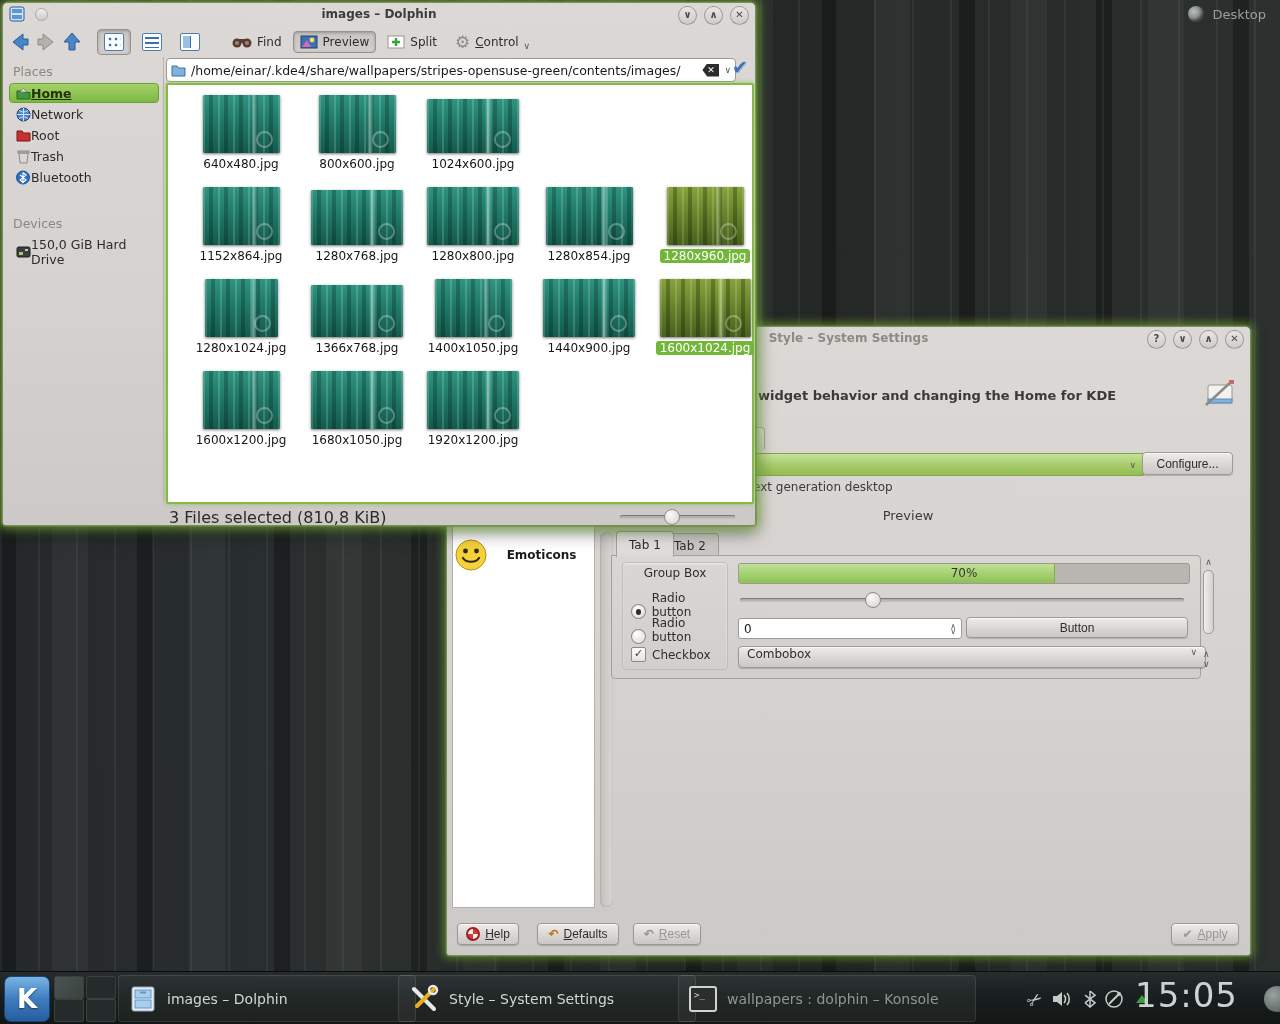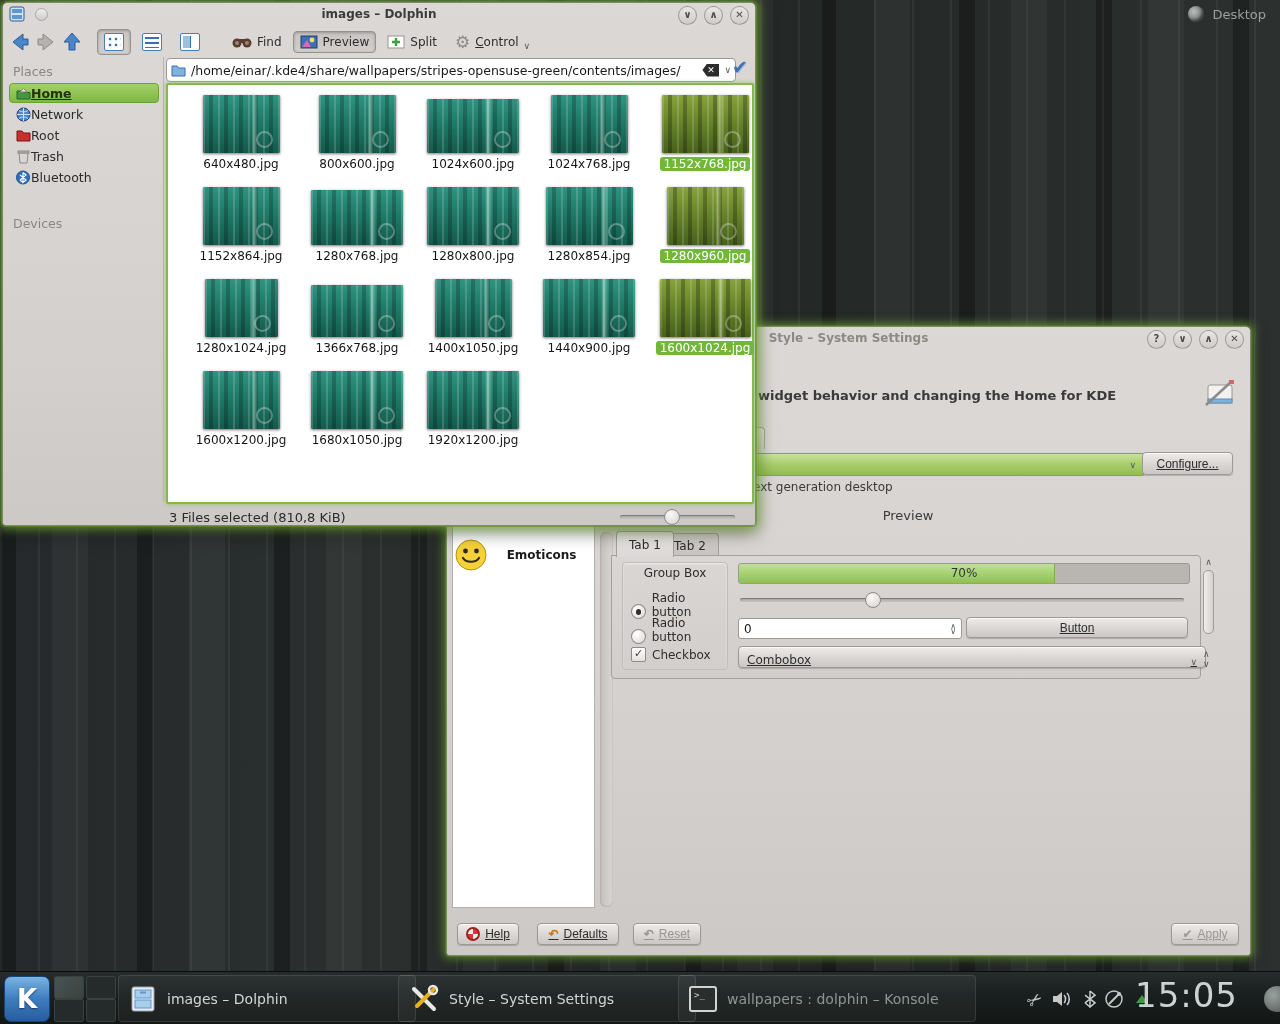--- a/index.html
+++ b/index.html
@@ -20,21 +20,21 @@
   .titlebar{position:absolute;left:0;top:0;right:0;height:22px;display:flex;align-items:center;padding:0 6px;}
   .title{position:absolute;left:0;right:0;text-align:center;font-weight:bold;font-size:12px;color:#3c3c3c;}
   .title.inactive{color:#8d8984;}
   .winbtns{position:absolute;right:6px;top:3px;display:flex;gap:7px;}
   .wbtn{width:17px;height:17px;border:1px solid rgba(0,0,0,.28);border-radius:50%;
         background:linear-gradient(180deg,#e9e6e3,#cfcbc8);color:#4c4c4c;font-size:10px;line-height:15px;text-align:center;font-weight:bold;}
   .btn{display:inline-flex;align-items:center;justify-content:center;gap:5px;
        border:1px solid #9d9995;border-radius:4px;
        background:linear-gradient(180deg,#eeebe8 0%,#d8d4d1 60%,#cbc7c4 100%);
        box-shadow:inset 0 1px 0 rgba(255,255,255,.7),0 1px 1px rgba(0,0,0,.18);
-       color:#2e2e2e;font-size:12px;text-decoration:underline;}
+       color:#2e2e2e;font-size:12px;}
   .btn.disabled{color:#9a9692;}
   .accel::first-letter{text-decoration:underline;}
   .chev{font-size:9px;color:#555;}
   
   #dolphin{left:2px;top:2px;width:752px;height:522px;}
   #d-toolbar{position:absolute;left:0;top:23px;right:0;height:31px;display:flex;align-items:center;padding:0 6px;gap:4px;}
   .tbtn{display:flex;align-items:center;gap:5px;padding:3px 6px;border-radius:4px;border:1px solid transparent;color:#2e2e2e;}
   .tbtn.pressed{border:1px solid #96928e;background:linear-gradient(180deg,#c9c5c2,#d2cecb);box-shadow:inset 0 1px 3px rgba(0,0,0,.25);}
   .viewicon{width:18px;height:16px;border:1px solid #4a7db5;border-radius:2px;background:#fdfdfd;position:relative;}
   .dots{position:absolute;inset:2px;background:radial-gradient(circle,#3d6fae 1.5px,transparent 1.6px);background-size:6px 6px;}
@@ -58,21 +58,21 @@
       linear-gradient(90deg, transparent 63%, rgba(225,255,242,.45) 66%, transparent 71%),
       repeating-linear-gradient(90deg, rgba(255,255,255,.16) 0 2px, transparent 2px 6px, rgba(0,0,0,.22) 6px 10px, transparent 10px 15px),
       linear-gradient(180deg,#2e9480 0%,#1f7a68 45%,#135a4c 100%);}
   .thumb.olive{background:
       linear-gradient(90deg, transparent 63%, rgba(240,255,210,.40) 66%, transparent 71%),
       repeating-linear-gradient(90deg, rgba(255,255,255,.15) 0 2px, transparent 2px 6px, rgba(0,0,0,.25) 6px 10px, transparent 10px 15px),
       linear-gradient(180deg,#87a33c 0%,#69852a 45%,#47601c 100%);}
   .thumb::after{content:"";position:absolute;right:9%;bottom:9%;width:13px;height:13px;border:2px solid rgba(255,255,255,.30);border-radius:50%;}
   .fname{margin-top:4px;font-size:12px;color:#161616;}
   .fname.sel{background:#73b73a;color:#fff;border-radius:3px;padding:0 4px;}
-  #d-status{position:absolute;left:0;bottom:0;right:0;height:15px;display:flex;align-items:center;padding-left:166px;font-size:13px;color:#2b2b2b;}
+  #d-status{position:absolute;left:0;bottom:0;right:0;height:15px;display:flex;align-items:center;padding-left:166px;font-size:16px;color:#2b2b2b;}
   .slider{position:relative;height:4px;border-radius:2px;background:linear-gradient(180deg,#a9a5a1,#c6c2be);box-shadow:inset 0 1px 1px rgba(0,0,0,.3);}
   .knob{position:absolute;top:50%;transform:translate(-50%,-50%);width:14px;height:14px;border-radius:50%;border:1px solid #8e8a86;background:radial-gradient(circle at 38% 32%,#fbfaf9,#d5d1ce);}
   #d-zoom{position:absolute;right:20px;bottom:6px;width:115px;}
   
   #syss{left:446px;top:326px;width:803px;height:628px;box-shadow:0 0 0 1px rgba(98,140,48,.45),0 0 10px 3px rgba(128,188,62,.6),0 6px 18px rgba(0,0,0,.45);}
   #ss-headtext{position:absolute;left:311px;top:61px;font-weight:bold;font-size:13px;color:#3a3a3a;white-space:nowrap;}
   #ss-modicon{position:absolute;left:757px;top:52px;}
   #ss-tabnub{position:absolute;left:160px;top:100px;width:156px;height:21px;border:1px solid #aaa69f;border-bottom:none;border-radius:4px 4px 0 0;background:linear-gradient(180deg,#e7e4e1,#d6d2cf);}
   #ss-combo{position:absolute;left:160px;top:126px;width:528px;height:21px;border:1px solid #7fa845;border-radius:3px;
             background:linear-gradient(180deg,#c8e29b 0%,#a8cd6c 50%,#94bd53 100%);display:flex;align-items:center;justify-content:flex-end;padding-right:8px;}
@@ -95,21 +95,21 @@
   .radio{width:13px;height:13px;border-radius:50%;border:1px solid #8e8a86;background:radial-gradient(circle at 35% 30%,#fff,#dcd8d5);position:relative;}
   .radio.on::after{content:"";position:absolute;inset:3.5px;border-radius:50%;background:#2f2f2f;}
   .checkbox{width:13px;height:13px;border-radius:2px;border:1px solid #8e8a86;background:linear-gradient(180deg,#fff,#e4e0dd);color:#3a3a3a;font-size:11px;line-height:12px;text-align:center;font-weight:bold;}
   #ss-progress{position:absolute;left:126px;top:7px;width:450px;height:19px;border:1px solid #9d9995;border-radius:3px;background:#b9b5b1;overflow:hidden;}
   #ss-progress .fill{position:absolute;left:0;top:0;bottom:0;width:70%;background:linear-gradient(180deg,#c1e098 0%,#a3d06e 55%,#8fc055 100%);border-right:1px solid #84ab4c;}
   #ss-progress .ptext{position:absolute;inset:0;text-align:center;line-height:19px;color:#333;}
   #ss-slider{position:absolute;left:128px;top:42px;width:444px;}
   #ss-spin{position:absolute;left:126px;top:62px;width:212px;height:19px;background:#fff;border:1px solid #9d9995;border-radius:3px;display:flex;align-items:center;padding:0 5px;}
   #ss-spin .arrows{margin-left:auto;display:flex;flex-direction:column;line-height:5px;font-size:8px;color:#555;}
   #ss-button{position:absolute;left:354px;top:61px;width:222px;height:21px;}
-  #ss-combobox{position:absolute;left:126px;top:90px;width:450px;height:20px;display:flex;align-items:flex-end;padding:0 8px;justify-content:space-between;}
+  #ss-combobox{position:absolute;left:126px;top:90px;width:450px;height:20px;display:flex;align-items:flex-start;padding:0 8px;justify-content:space-between;}
   .sb{position:absolute;display:flex;flex-direction:column;align-items:center;color:#555;}
   .sb .handle{width:9px;border-radius:5px;background:linear-gradient(90deg,#efedeb,#d4d0cd);border:1px solid #a09c98;}
   #ss-footer{position:absolute;left:0;right:0;bottom:0;height:42px;}
   .fbtn{position:absolute;height:22px;top:10px;}
   .lifebuoy{width:14px;height:14px;border-radius:50%;background:conic-gradient(#d33 0 25%,#eee 0 50%,#d33 0 75%,#eee 0);border:2px solid #922;box-sizing:border-box;}
   .undo{font-size:12px;color:#c07818;font-weight:bold;}
   .undo.gray{color:#9a9692;}
   .applycheck{color:#9a9692;font-size:12px;}
   
   #taskbar{position:absolute;left:0;bottom:0;width:1280px;height:52px;background:linear-gradient(180deg,#262d2c 0%,#1a201f 40%,#121716 100%);border-top:1px solid #0a0d0c;z-index:40;}
@@ -419,52 +419,52 @@
           <span class="p-ico">
             <svg width="14" height="15" viewBox="0 0 14 15">
               <circle cx="7" cy="7.5" r="6.5" fill="#2d6fc0" stroke="#1b4f8a"></circle>
               <path d="M7,2.5 v10 l3,-2.6 L4,5 M7,12.5 L4,10 M7,2.5 l3,2.6 L4,10" stroke="#fff" fill="none" stroke-width="1.2"></path>
             </svg>
           </span>
           <span class="p-label">Bluetooth</span>
         </div>
       </div>
     <div class="p-header" style="margin-top:26px;">Devices</div>
+    <div id="devices-list">
+        <div class="p-item">
+          <span class="p-ico">
+            <svg width="15" height="14" viewBox="0 0 15 14">
+              <rect x="1" y="2" width="13" height="10" rx="1.5" fill="#3a3f3e" stroke="#1d201f"></rect>
+              <rect x="3" y="7" width="4" height="3" fill="#9fd06a"></rect>
+              <rect x="9" y="4" width="3" height="2" fill="#c4c9c8"></rect>
+            </svg>
+          </span>
+          <span class="p-label">150,0 GiB Hard Drive</span>
+        </div>
+      </div>
   </div>
 
   <div id="d-view">
       <div class="cell" style="left: 16px; top: 6px;">
         <div class="thumbbox">
           <div class="thumb" style="width:77px;height:58px;"></div>
         </div>
         <div class="fname">640x480.jpg</div>
       </div>
       <div class="cell" style="left: 132px; top: 6px;">
         <div class="thumbbox">
           <div class="thumb" style="width:77px;height:58px;"></div>
         </div>
         <div class="fname">800x600.jpg</div>
       </div>
       <div class="cell" style="left: 248px; top: 6px;">
         <div class="thumbbox">
           <div class="thumb" style="width:92px;height:54px;"></div>
         </div>
         <div class="fname">1024x600.jpg</div>
-      </div>
-      <div class="cell" style="left: 364px; top: 6px;">
-        <div class="thumbbox">
-          <div class="thumb" style="width:77px;height:58px;"></div>
-        </div>
-        <div class="fname">1024x768.jpg</div>
-      </div>
-      <div class="cell" style="left: 480px; top: 6px;">
-        <div class="thumbbox">
-          <div class="thumb olive" style="width:87px;height:58px;"></div>
-        </div>
-        <div class="fname sel">1152x768.jpg</div>
       </div>
       <div class="cell" style="left: 16px; top: 98px;">
         <div class="thumbbox">
           <div class="thumb" style="width:77px;height:58px;"></div>
         </div>
         <div class="fname">1152x864.jpg</div>
       </div>
       <div class="cell" style="left: 132px; top: 98px;">
         <div class="thumbbox">
           <div class="thumb" style="width:92px;height:55px;"></div>

